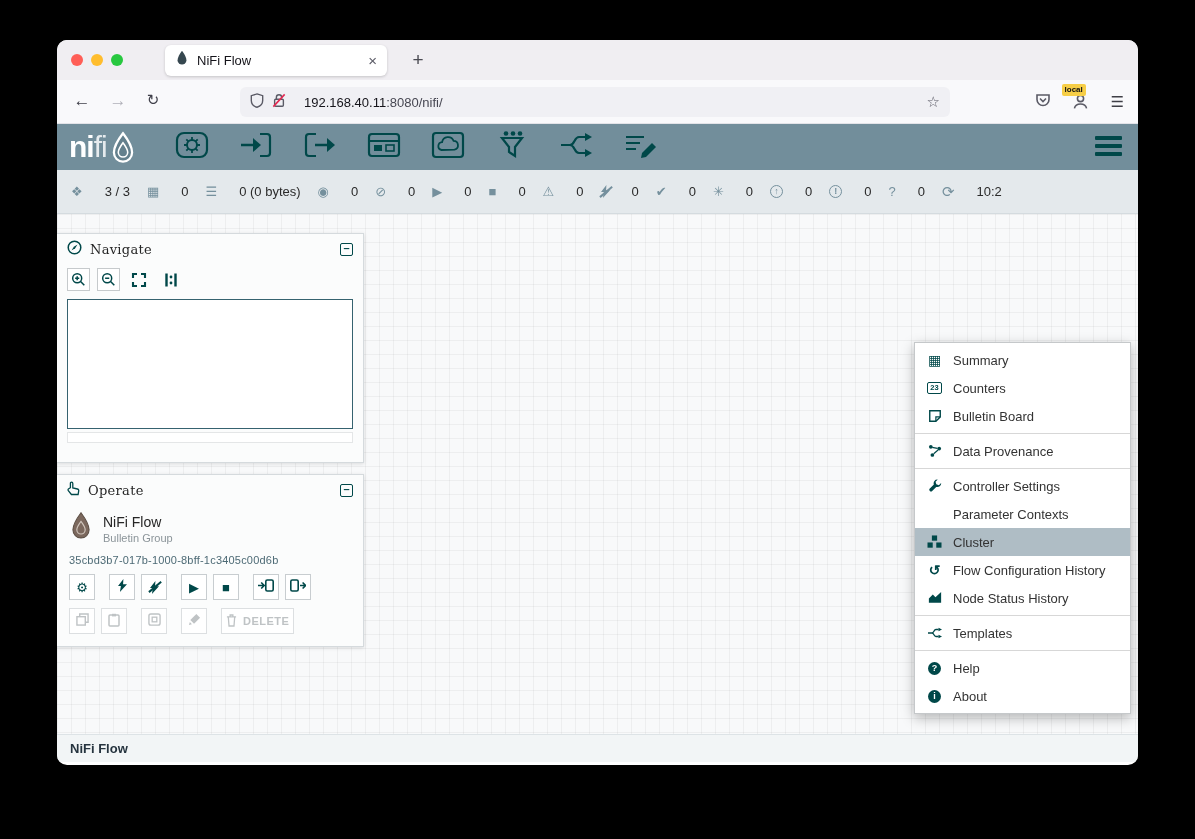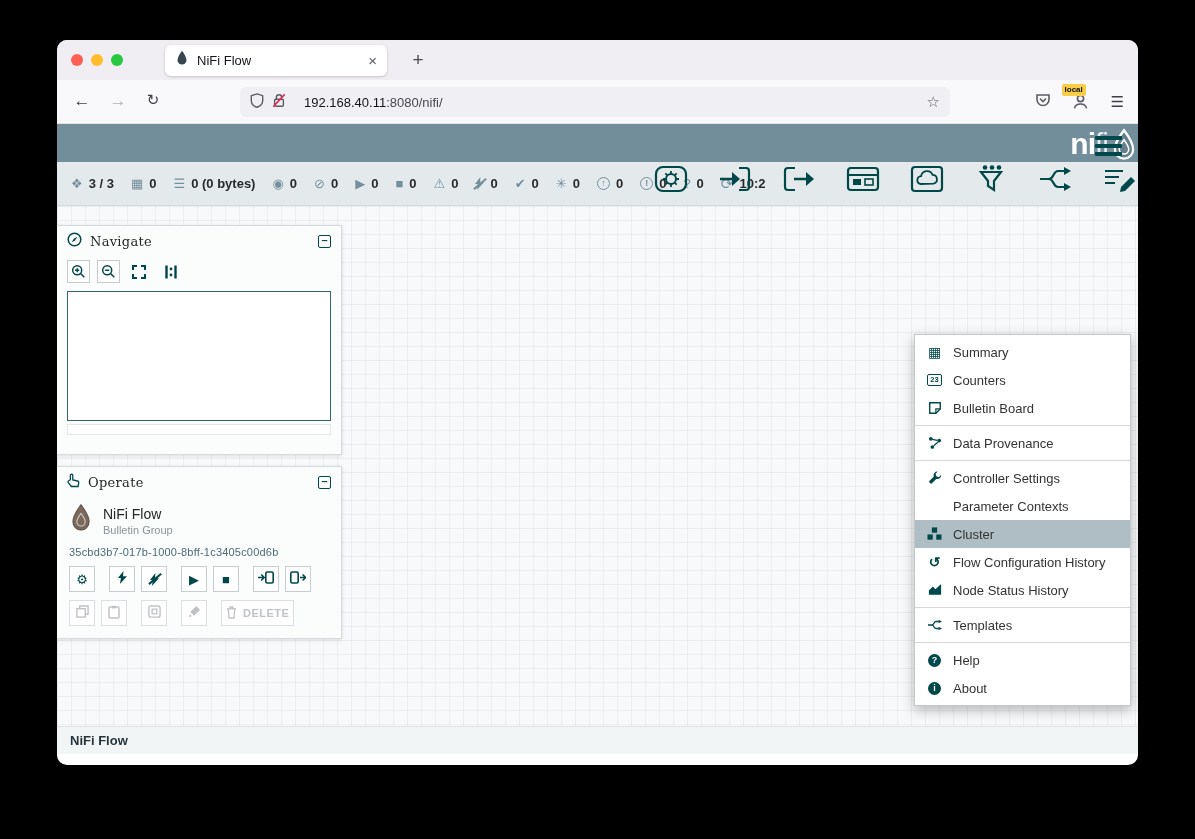--- a/index.html
+++ b/index.html
@@ -33,52 +33,52 @@
   .url-text { font-size:13px; color:#15141a;margin-left:10px; }
   .url-text .host{ color:#15141a; } .url-text .path{ color:#474752; }
   .url-star { margin-left:auto; font-size:15px; color:#5b5b66; }
   .nav-right { position:absolute; right:14px; top:0; height:44px; display:flex; align-items:center; gap:21px; }
   .avatar-wrap { position:relative; width:18px; height:18px; }
   .profile-badge { position:absolute; top:-9px; left:-10px; background:#f7ce46; color:#111;
                    font-size:8px; font-weight:bold; padding:1px 3px; border-radius:2px; line-height:1.2; }
   .menu-hamburger { font-size:15px; color:#3f3f46; }
 
   
-  .nifi-header { position:relative; height:38px; background:#728e9b; display:flex; align-items:flex-end;flex-direction:column; }
+  .nifi-header { position:relative; height:46px; background:#728e9b; display:flex; align-items:center; }
   .nifi-logo { display:flex; align-items:center; margin-left:12px; }
   .nifi-logo .p1 { font-size:30px; font-weight:800; color:#fff; letter-spacing:-1px; }
   .nifi-logo .p2 { font-size:30px; font-weight:300; color:#e6ebee; letter-spacing:-1px; }
   .nifi-logo svg { margin-left:2px; margin-top:4px; }
   .comp-toolbar { display:flex; align-items:center; gap:26px; margin-left:36px; }
   .comp-btn { width:38px; height:34px; display:flex; align-items:center; justify-content:center; cursor:grab; }
   .global-menu-btn { position:absolute; right:16px; top:12px; width:27px; cursor:pointer; }
   .global-menu-btn i { display:block; height:3.6px; background:#004849; border-radius:1px; margin-bottom:4.4px; }
 
   
   .statusbar { height:44px; background:#e4e9ec; border-bottom:1px solid #d4dbdf;
                display:flex; align-items:center; padding:0 14px; gap:17px; font-size:13px; color:#262626; }
   .st-item { display:flex; align-items:center; gap:6px; white-space:nowrap; }
   .st-ic { color:#75909d; font-size:13px; display:inline-flex; align-items:center; }
-  .st-val { font-weight:700; color:#2a2a2a; }
+  .st-val { font-weight:400; color:#2a2a2a;margin-left:16px; }
   .st-counts { display:flex; align-items:center; gap:17px; }
   .circ-s { display:inline-block; width:13px; height:13px; border:1.4px solid currentColor; border-radius:50%;
             font-size:9px; line-height:10.5px; text-align:center; font-weight:bold; }
   .slashbolt { position:relative; display:inline-flex; }
   .slashbolt i { position:absolute; left:-3px; top:5.5px; width:16px; height:1.8px; background:currentColor;
                  transform:rotate(-40deg); }
   .refresh-ic { font-size:15px; color:#75909d; }
 
   
   .canvas { position:relative; height:520px; background:#f8f9fa;
             background-image:linear-gradient(rgba(0,0,0,.045) 1px, transparent 1px),
                              linear-gradient(90deg, rgba(0,0,0,.045) 1px, transparent 1px);
             background-size:14px 14px; }
 
   
-  .panel { position:absolute; left:0; width:285px; background:#fbfcfc; border:1px solid #d5dadd;
+  .panel { position:absolute; left:0; width:307px; background:#fbfcfc; border:1px solid #d5dadd;
            border-left:none; box-shadow:0 1px 4px rgba(0,0,0,.12); z-index:10; }
   .panel-head { height:30px; display:flex; align-items:center; gap:8px; padding:0 10px; }
   .panel-title { font-family:"DejaVu Serif", serif; font-size:13px; color:#262626; letter-spacing:.3px; }
   .collapse-btn { margin-left:auto; width:13px; height:13px; border:1.5px solid #004849; border-radius:2px;
                   color:#004849; font-size:11px; line-height:9px; text-align:center; font-weight:bold; }
   .nav-panel { top:19px; height:230px; }
   .nav-tools { display:flex; align-items:center; gap:7px; padding:4px 10px 2px; }
   .ztool { width:23px; height:23px; border:1px solid #c6cacc; background:#fff; display:flex;
            align-items:center; justify-content:center; }
   .ftool { width:23px; height:23px; display:flex; align-items:center; justify-content:center; }

